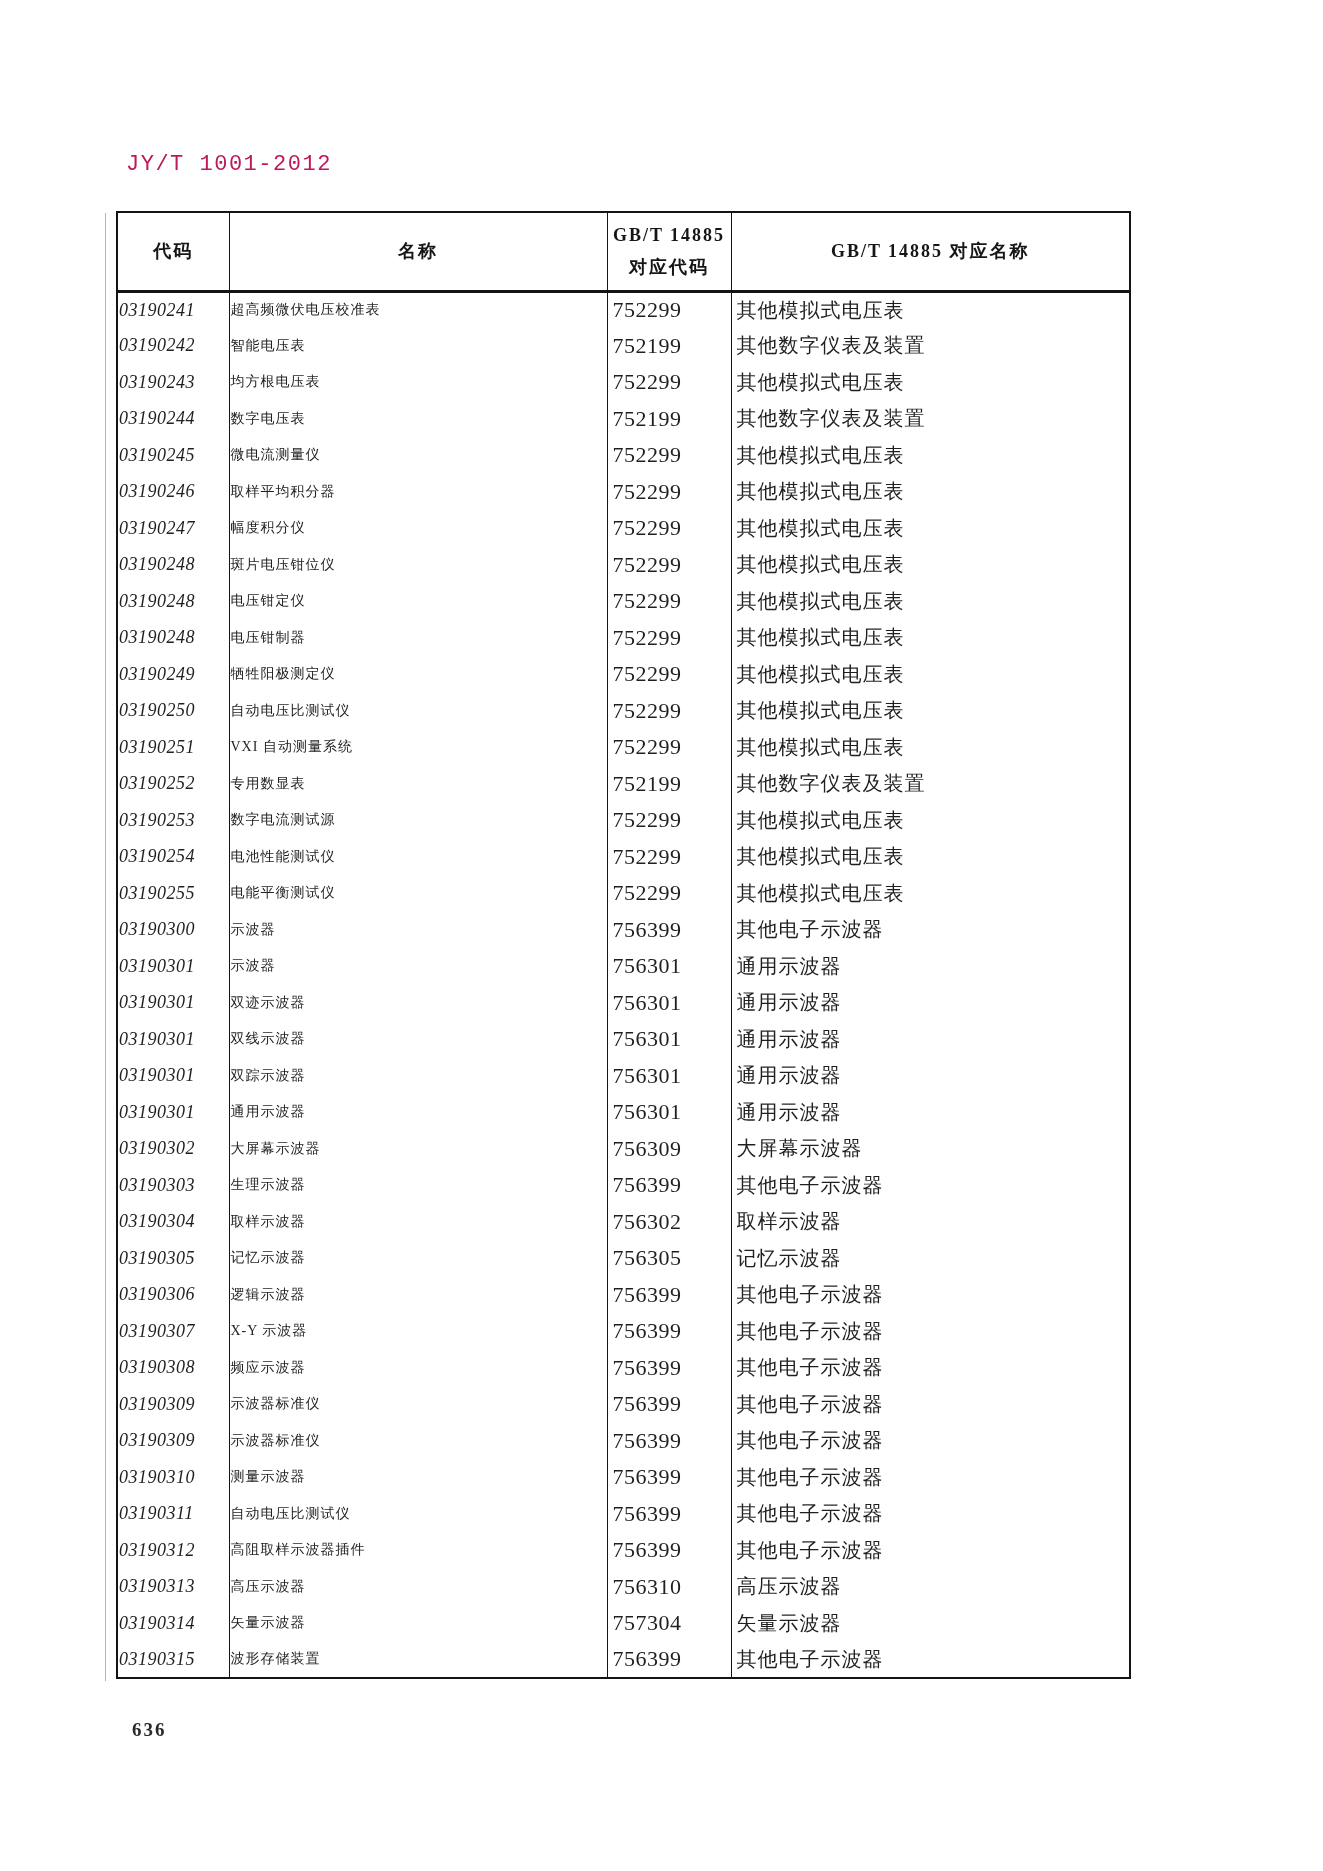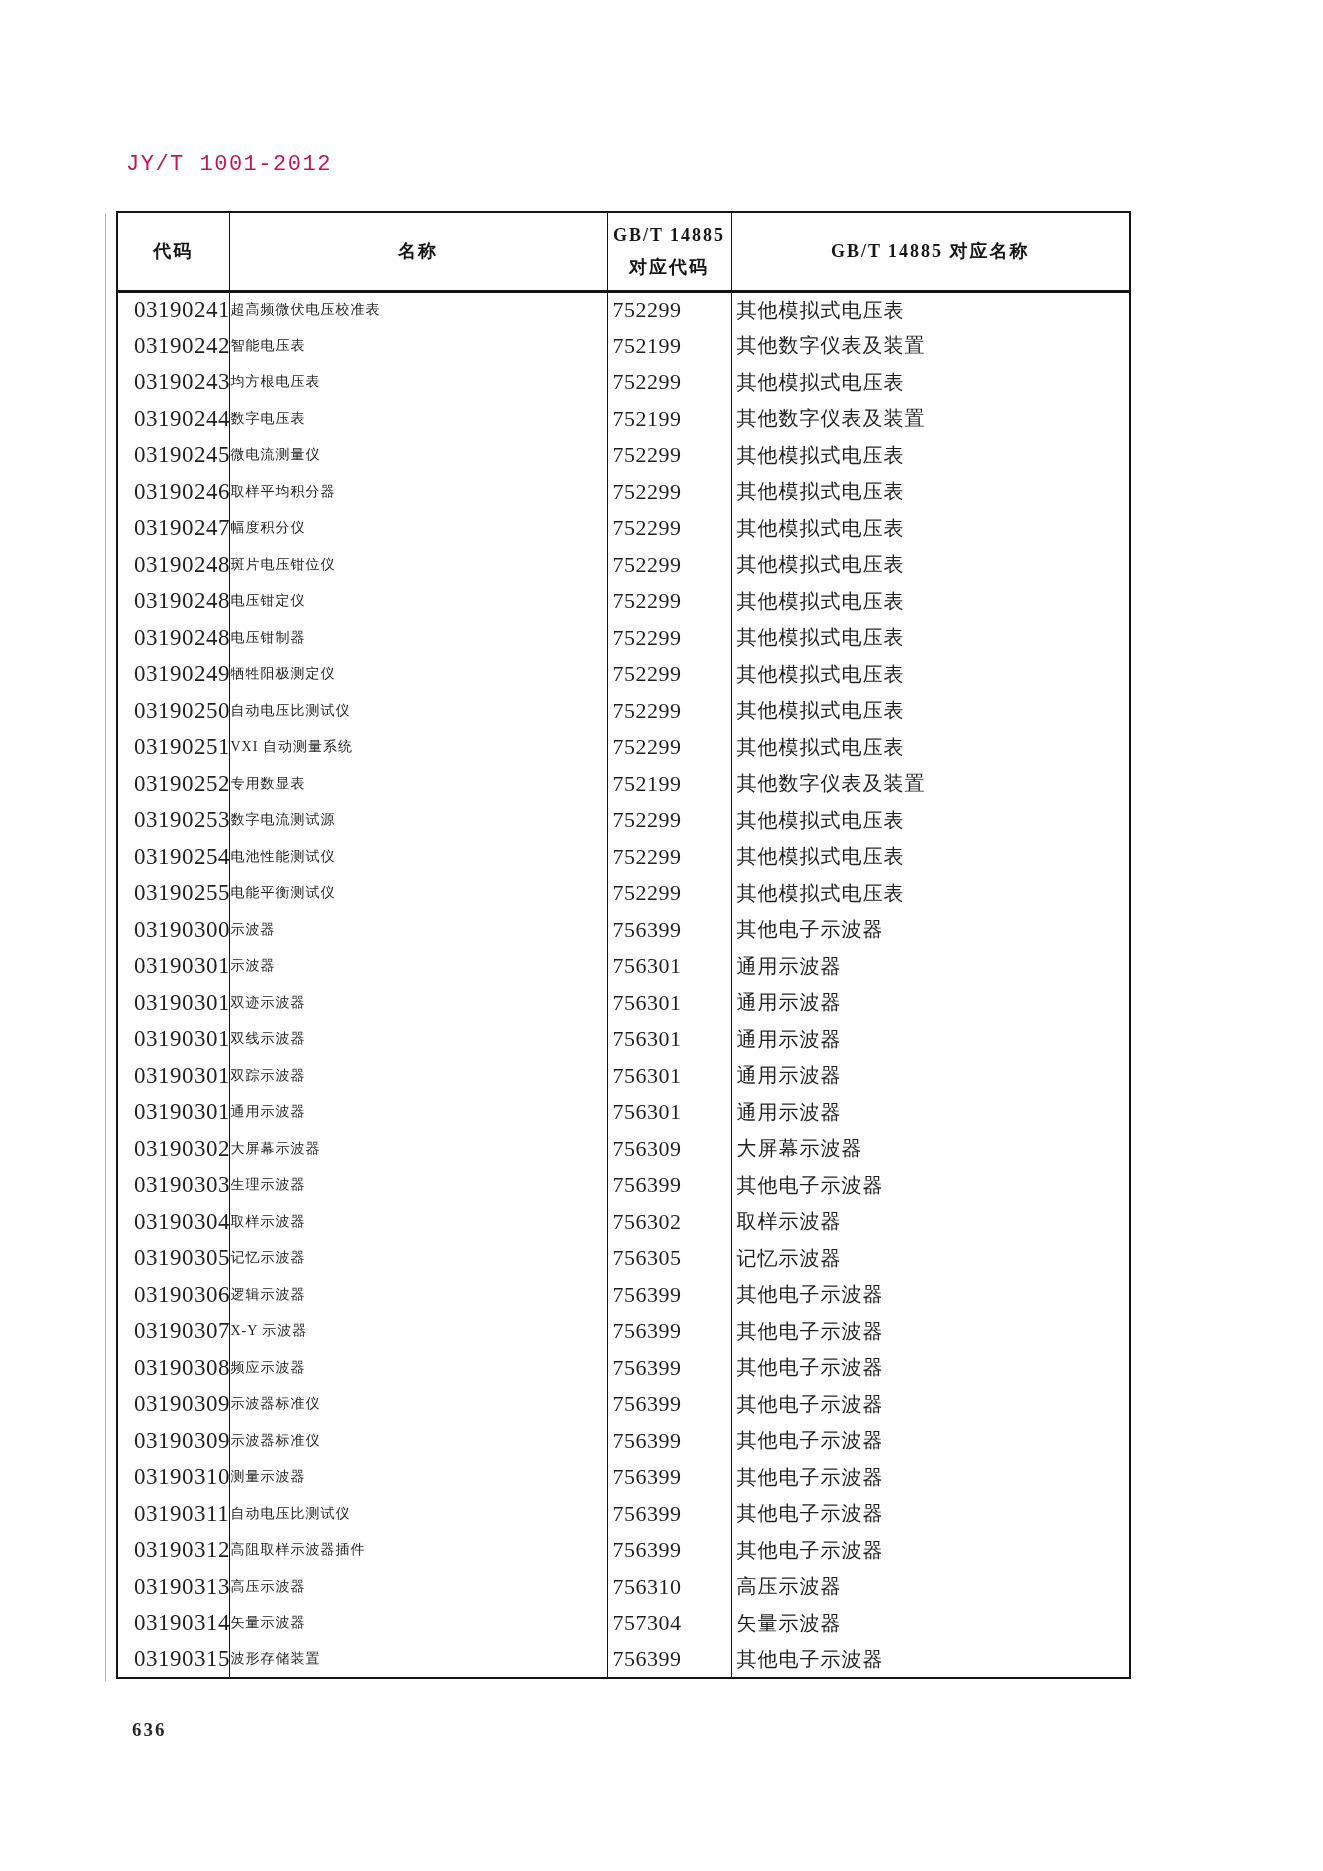--- a/index.html
+++ b/index.html
@@ -69,23 +69,24 @@
   }
   table.main tbody tr {
     height: 36.5px;
   }
   table.main tbody td {
     border-top: none;
     border-bottom: none;
     color: #1f1f1f;
   }
   td.c-code {
-    font-size: 23px;
-    padding-left: 16px;
+    font-size: 18px;
+    padding-left: 1px;
     letter-spacing: 0.5px;
+    font-style: italic;
   }
   td.c-name {
     font-size: 14px;
     letter-spacing: 1px;
   }
   td.c-gbcode {
     font-size: 22px;
     padding-left: 5px;
     letter-spacing: 0.5px;
   }

